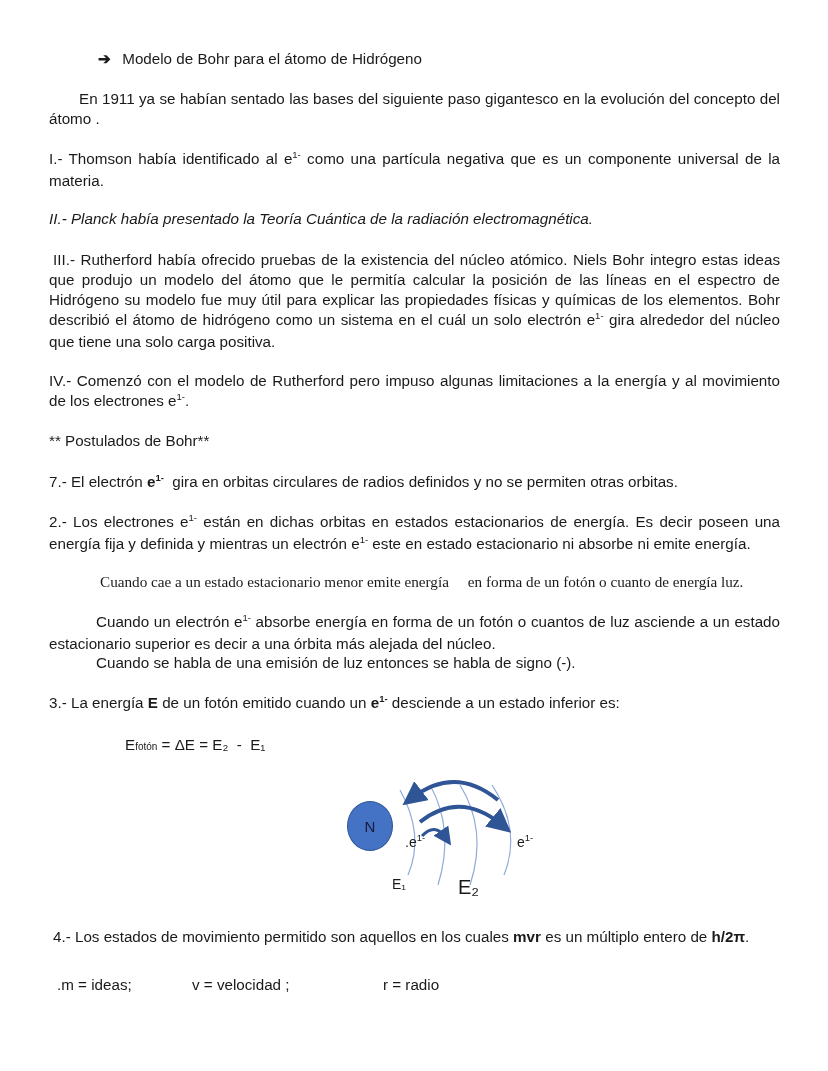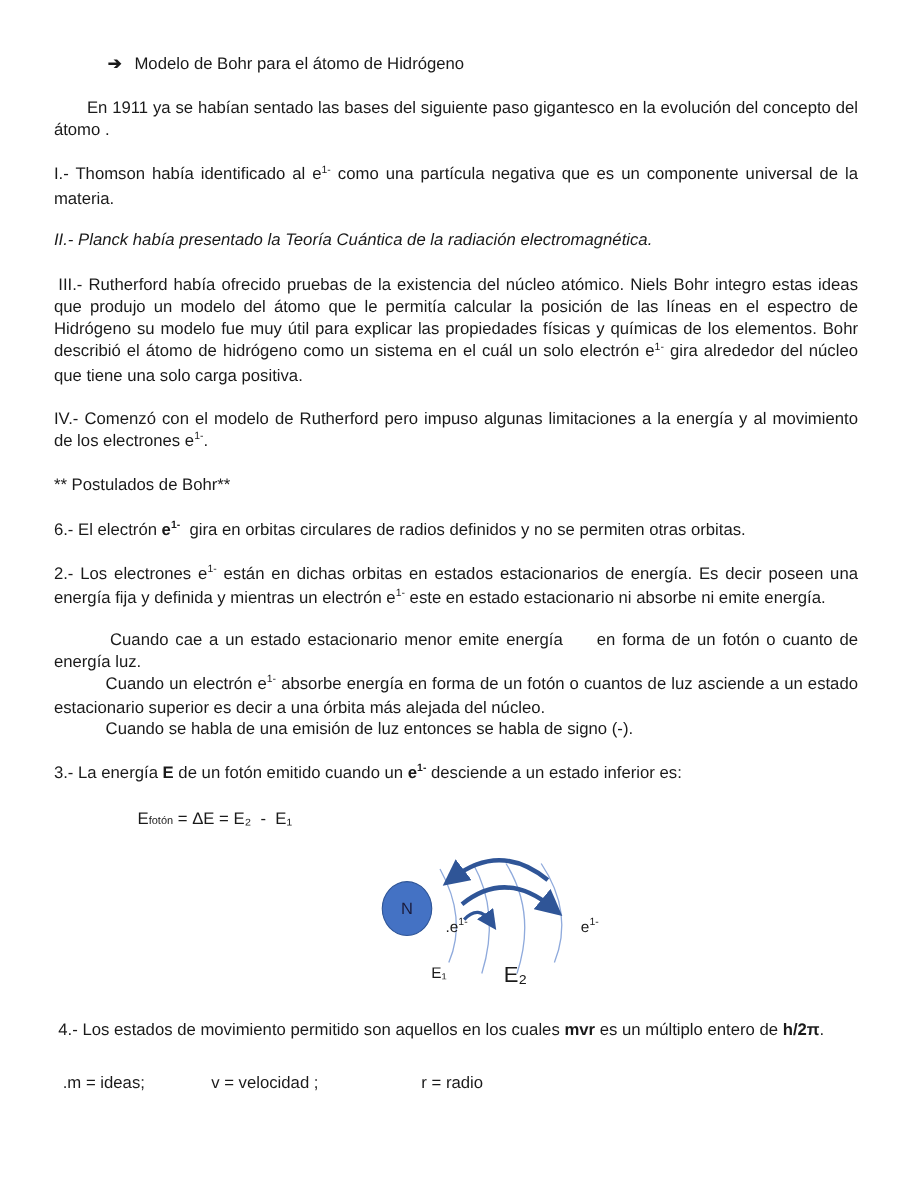--- a/index.html
+++ b/index.html
@@ -37,28 +37,28 @@
   <span style="display:inline-block;width:4px"></span><span>III.- Rutherford había ofrecido pruebas de la existencia del núcleo atómico. Niels Bohr integro estas ideas que produjo un modelo del átomo que le permitía calcular la posición de las líneas en el espectro de Hidrógeno su modelo fue muy útil para explicar las propiedades físicas y químicas de los elementos. Bohr describió el átomo de hidrógeno como un sistema en el cuál un solo electrón e</span><span class="sup">1-</span><span> gira alrededor del núcleo que tiene una solo carga positiva.</span>
 </div>
 
 <div class="p j" style="top:371px;">
   <span>IV.- Comenzó con el modelo de Rutherford pero impuso algunas limitaciones a la energía y al movimiento de los electrones e</span><span class="sup">1-</span><span>.</span>
 </div>
 
 <div class="p" style="top:431px;">** Postulados de Bohr**</div>
 
 <div class="p" style="top:472px;">
-  <span>6.- El electrón </span><span class="b">e</span><span class="sup b">1-</span><span style="white-space:pre">  gira en orbitas circulares de radios definidos y no se permiten otras orbitas.</span>
+  <span>7.- El electrón </span><span class="b">e</span><span class="sup b">1-</span><span style="white-space:pre">  gira en orbitas circulares de radios definidos y no se permiten otras orbitas.</span>
 </div>
 
 <div class="p j" style="top:512px;">
   <span>2.- Los electrones e</span><span class="sup">1-</span><span> están en dichas orbitas en estados estacionarios de energía. Es decir poseen una energía fija y definida y mientras un electrón e</span><span class="sup">1-</span><span> este en estado estacionario ni absorbe ni emite energía.</span>
 </div>
 
-<div class="p j" style="top:572px;">
+<div class="p j" style="top:572px;font-family:Liberation Serif, serif;">
   <span style="display:inline-block;width:51px"></span><span style="white-space:pre-wrap">Cuando cae a un estado estacionario menor emite energía     en forma de un fotón o cuanto de energía luz.</span>
 </div>
 
 <div class="p j" style="top:612px;">
   <span style="display:inline-block;width:47px"></span><span>Cuando un electrón e</span><span class="sup">1-</span><span> absorbe energía en forma de un fotón o cuantos de luz asciende a un estado estacionario superior es decir a una órbita más alejada del núcleo.</span>
 </div>
 
 <div class="p" style="top:653px;">
   <span style="display:inline-block;width:47px"></span><span>Cuando se habla de una emisión de luz entonces se habla de signo (-).</span>
 </div>
@@ -83,21 +83,21 @@
     <path d="M130,15 Q158,60 140,115" stroke="#8faadc" stroke-width="1.2" fill="none"></path>
     <path d="M162,15 Q192,60 174,105" stroke="#8faadc" stroke-width="1.2" fill="none"></path>
     <path d="M168,30 Q125,-5 82,28" stroke="#2f5597" stroke-width="4" fill="none" marker-end="url(#ah)"></path>
     <path d="M90,52 Q130,20 172,55" stroke="#2f5597" stroke-width="4" fill="none" marker-end="url(#ah)"></path>
     <path d="M92,66 Q105,52 116,68" stroke="#2f5597" stroke-width="3" fill="none" marker-end="url(#ah)"></path>
   </svg>
   <div style="position:absolute;left:17px;top:31px;width:44px;height:48px;border-radius:50%;background:#4472c4;border:1px solid #2f5597;display:flex;align-items:center;justify-content:center;font-size:15px;color:#1a1a3a;">
     <span>N</span>
   </div>
   <div style="position:absolute;left:75px;top:64px;font-size:14px;"><span>.e</span><span class="sup">1-</span></div>
-  <div style="position:absolute;left:178px;top:64px;font-size:14px;padding-left:20px;"><span>e</span><span class="sup">1-</span></div>
+  <div style="position:absolute;left:167px;top:64px;font-size:14px;padding-left:20px;"><span>e</span><span class="sup">1-</span></div>
   <div style="position:absolute;left:62px;top:106px;font-size:14px;">E₁</div>
   <div style="position:absolute;left:128px;top:106px;font-size:20px;">E₂</div>
 </div>
 
 <div class="p j" style="top:915px;margin-top:12px;">
   <span style="display:inline-block;width:4px"></span><span>4.- Los estados de movimiento permitido son aquellos en los cuales </span><span class="b">mvr</span><span> es un múltiplo entero de </span><span class="b">h/2π</span><span>.</span>
 </div>
 
 <div class="p" style="top:975px;">
   <span style="position:absolute;left:8px;">.m = ideas;</span>

